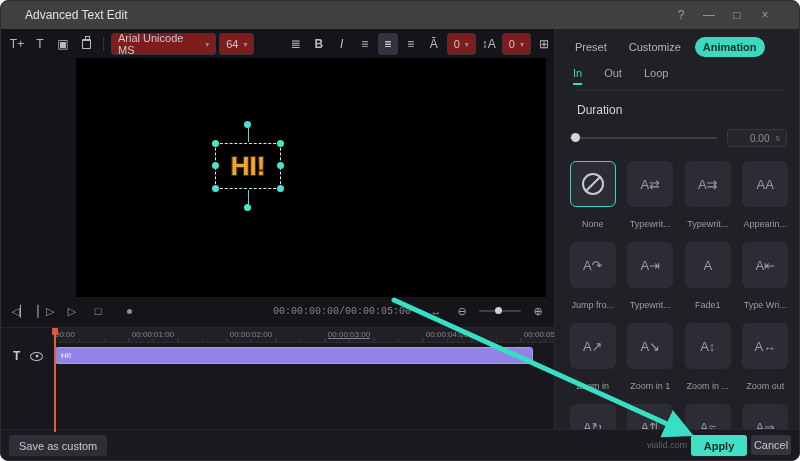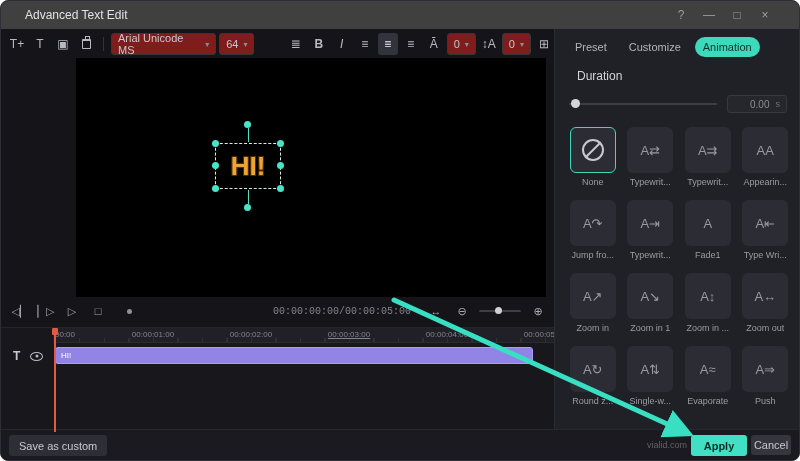--- a/index.html
+++ b/index.html
@@ -56,35 +56,35 @@
   .eye{width:13px;height:9px;border:1px solid #b9b9c0;border-radius:50%;position:relative;display:inline-block}
   .eye::after{content:"";position:absolute;left:50%;top:50%;width:3px;height:3px;background:#b9b9c0;border-radius:50%;transform:translate(-50%,-50%)}
   .clip{position:absolute;left:54px;top:19px;width:478px;height:17px;background:#9184e6;border:1px solid #ab9ef2;border-radius:3px;display:flex;align-items:center;padding-left:5px;font-size:8px;color:#ffffff}
   .playhead{position:absolute;left:53px;top:0;width:2px;height:104px;background:#e05a45;z-index:5}
   .playhead::before{content:"";position:absolute;top:0;left:-2px;width:6px;height:7px;background:#e05a45;border-radius:1px}
 
   
   .rpanel{position:absolute;left:553px;top:28px;width:247px;height:402px;background:#202027;border-left:1px solid #2b2b32;overflow:hidden}
   .rtabs{display:flex;gap:6px;margin:8px 0 0 12px;align-items:center}
   .rtab{font-size:11px;color:#b4b4bc;padding:4px 8px;border-radius:12px}
-  .rtab.active{background:#3cd9bd;color:#123028;font-weight:normal}
+  .rtab.active{background:#3cd9bd;color:#123028;font-weight:bold}
   .rsubtabs{display:flex;gap:22px;margin:10px 0 0 18px;padding-bottom:5px;border-bottom:1px solid #2b2b32;width:212px}
   .rsub{font-size:11px;color:#a7a7af;padding-bottom:4px}
   .rsub.active{color:#3cd9bd;border-bottom:2px solid #3cd9bd}
   .dur-label{margin:12px 0 0 22px;font-size:12px;color:#d3d3d8}
   .dur-row{display:flex;align-items:center;margin:12px 14px 0 14px;gap:10px}
   .dur-track{flex:1;height:2px;background:#3e3e47;border-radius:1px;position:relative}
   .dur-handle{position:absolute;left:2px;top:-4px;width:9px;height:9px;border-radius:50%;background:#d4d4d9}
   .dur-box{width:60px;height:18px;background:#26262d;border:1px solid #37373f;border-radius:3px;display:flex;align-items:center;justify-content:flex-end;gap:6px;padding:0 6px;font-size:10px;color:#8e8e96}
   .dur-unit{color:#6e6e76;font-size:9px}
   .agrid{display:grid;grid-template-columns:repeat(4,1fr);gap:12px 6px;margin:14px 10px 0 12px}
   .anim-cell{display:flex;flex-direction:column;align-items:center}
   .thumb{width:46px;height:46px;background:#2c2c34;border-radius:6px;display:flex;align-items:center;justify-content:center;color:#9a9aa3;font-size:13px;border:1.5px solid transparent}
   .anim-cell.selected .thumb{border-color:#3cd9bd}
-  .anim-label{margin-top:4px;font-size:9px;color:#9b9ba3;white-space:nowrap;max-width:56px;overflow:hidden;height:11px}
+  .anim-label{margin-top:12px;font-size:9px;color:#9b9ba3;white-space:nowrap;max-width:56px;overflow:hidden;height:11px}
   .none-circle{width:22px;height:22px;border:2px solid #c6cad0;border-radius:50%;position:relative;display:inline-block}
   .none-circle::after{content:"";position:absolute;left:-2px;top:8px;width:22px;height:2px;background:#c6cad0;transform:rotate(-45deg)}
 
   
   .footer{position:absolute;left:0;right:0;bottom:0;height:31px;background:#1a1a20;border-top:1px solid #27272e}
   .btn-save{position:absolute;left:8px;top:5px;height:21px;padding:0 10px;background:#2e2e36;border-radius:3px;color:#c9c9cf;font-size:11px;display:flex;align-items:center}
   .btn-apply{position:absolute;right:52px;top:5px;height:21px;width:56px;background:#41dfc3;border-radius:3px;color:#0d2a23;font-size:11px;font-weight:bold;display:flex;align-items:center;justify-content:center}
   .btn-cancel{position:absolute;right:8px;top:5px;height:20px;width:40px;background:#35353d;border-radius:3px;color:#c6c6cc;font-size:11px;display:flex;align-items:center;justify-content:center}
   .watermark{position:absolute;right:112px;top:10px;font-size:9px;color:#73737a;opacity:.8}
 
@@ -194,20 +194,25 @@
     </div>
 
   </div>
 
   <div class="rpanel">
     <div class="rtabs">
       <span class="rtab">Preset</span>
       <span class="rtab">Customize</span>
       <span class="rtab active">Animation</span>
     </div>
+    <div class="rsubtabs">
+      <span class="rsub active">In</span>
+      <span class="rsub">Out</span>
+      <span class="rsub">Loop</span>
+    </div>
     <div class="dur-label">Duration</div>
     <div class="dur-row">
       <span class="dur-track">
           <span class="dur-handle"></span>
         </span>
       <span class="dur-box">
         <span>0.00</span>
         <span class="dur-unit">s</span>
       </span>
     </div>

